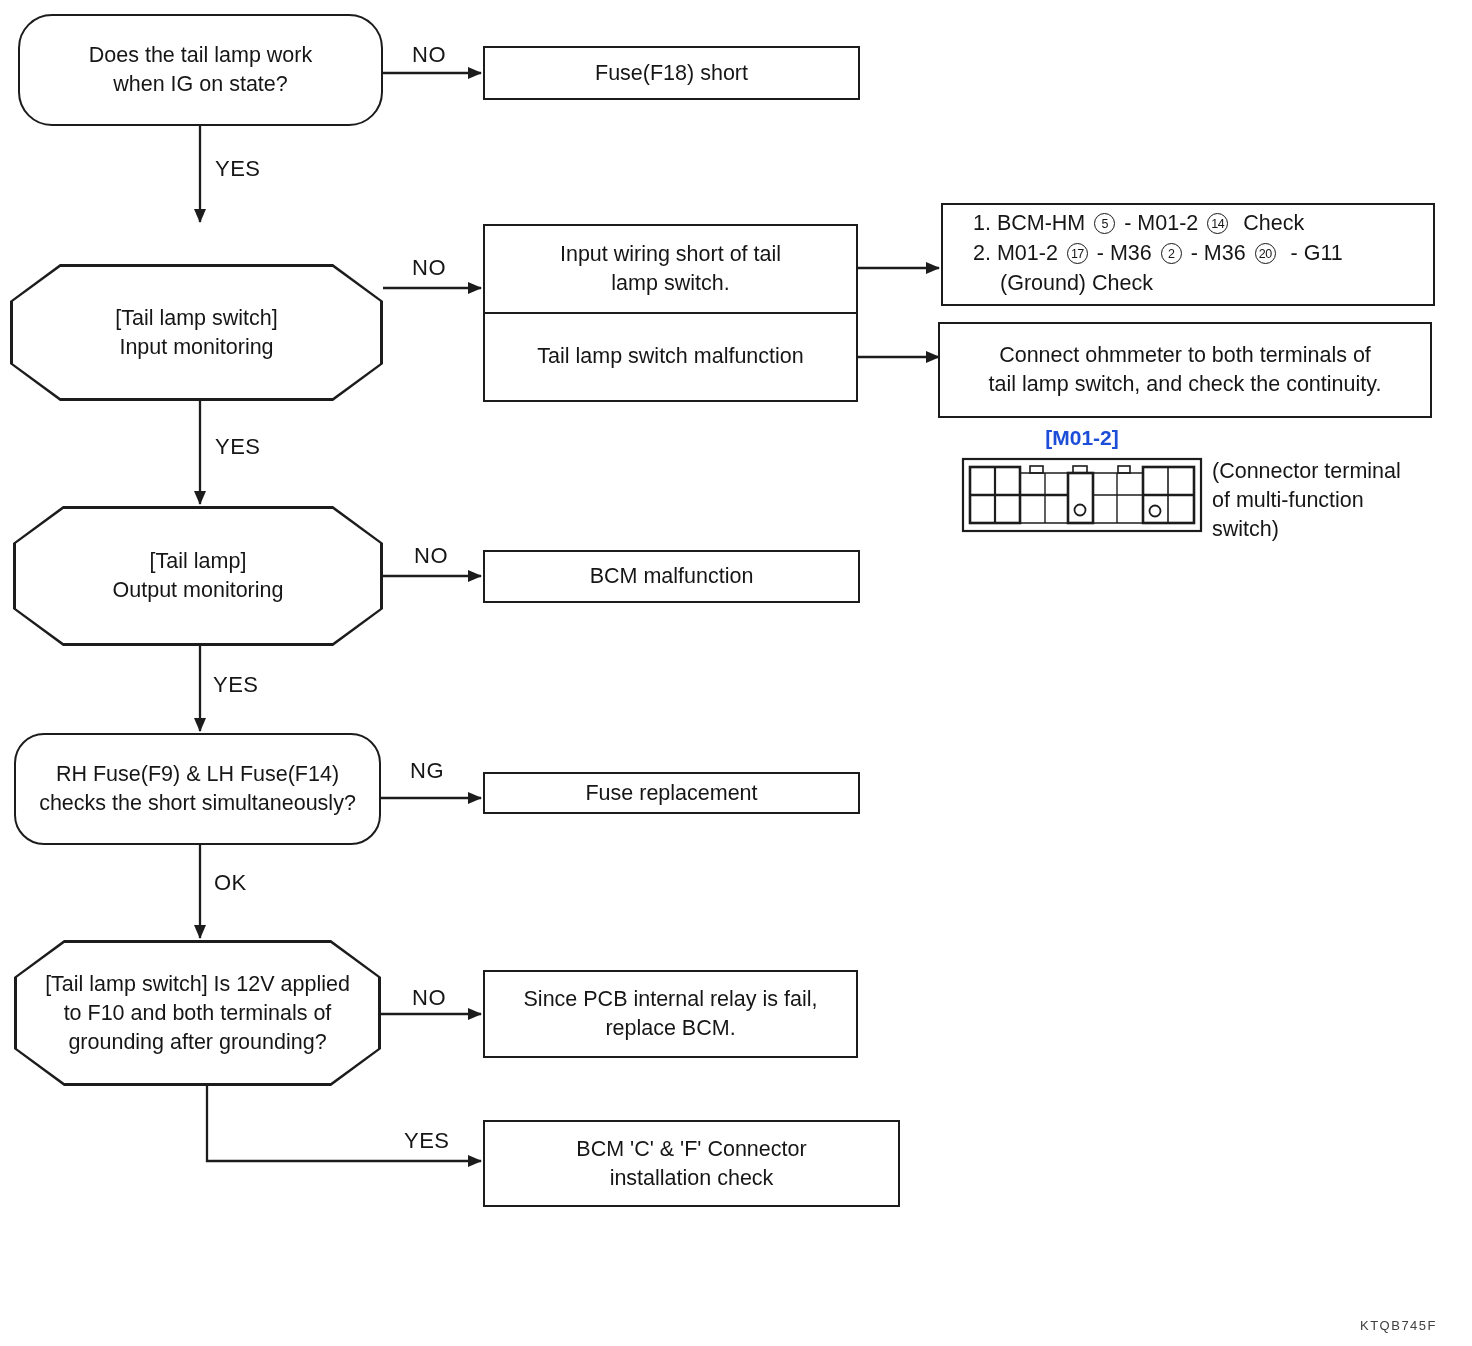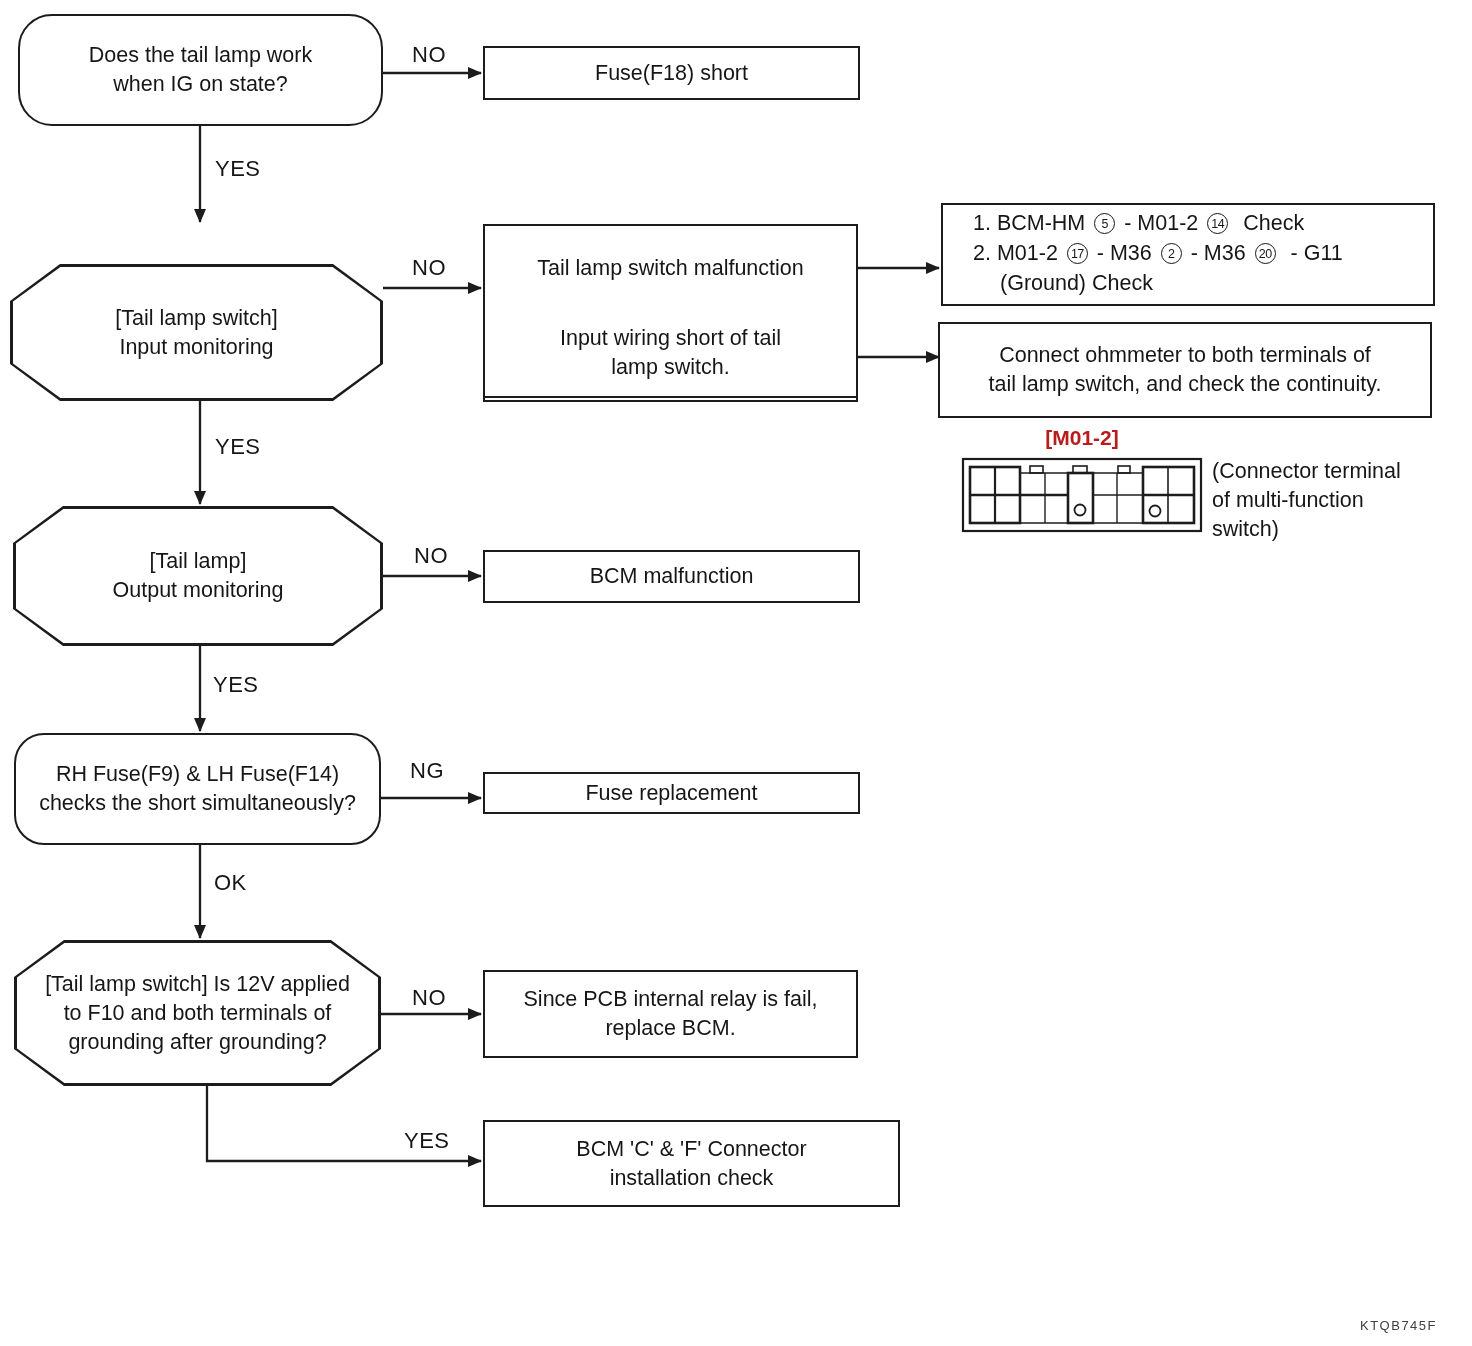--- a/index.html
+++ b/index.html
@@ -52,21 +52,21 @@
   .circled{
     display:inline-flex;align-items:center;justify-content:center;
     width:21px;height:21px;border:1.7px solid #161616;border-radius:50%;
     font-size:12.5px;letter-spacing:-0.5px;margin:0 3px;flex:0 0 auto;
     box-sizing:border-box;padding-top:1px;
   }
   .caption{
     position:absolute;font-size:21.5px;line-height:29px;white-space:pre-line;color:#161616;
   }
   .conn-label{
-    position:absolute;font-weight:700;font-size:21px;text-align:center;color:#b91c1c;
+    position:absolute;font-weight:700;font-size:21px;text-align:center;color:#1d4ed8;
   }
   .footer-code{
     position:absolute;font-size:13px;letter-spacing:1.5px;color:#404040;
   }
   svg.overlay{position:absolute;left:0;top:0;pointer-events:none;}
 </style>
 </head>
 <body>
 
 <div id="canvas">
@@ -130,26 +130,26 @@
   </div>
   <div class="edge-label" style="left:215px;top:156px;">YES</div>
 
   <div class="node octagon" style="left:10px;top:224px;width:373px;height:137px;margin-top:40px;">
     <span>[Tail lamp switch]
 Input monitoring</span>
   </div>
   <div class="edge-label" style="left:412px;top:255px;">NO</div>
 
   <div class="twocell" style="left:483px;top:224px;width:375px;height:178px;">
-    <div class="cell" style="height:84px;">
-      <span>Tail lamp switch malfunction</span>
-    </div>
     <div class="cell top" style="height:88px;">
       <span>Input wiring short of tail
 lamp switch.</span>
+    </div>
+    <div class="cell" style="height:84px;">
+      <span>Tail lamp switch malfunction</span>
     </div>
   </div>
 
   <div class="rich-box" style="left:941px;top:203px;width:494px;height:103px;">
       <div class="rich-line">
         <span class="rich-text">1. BCM-HM </span>
         <span class="circled">5</span>
         <span class="rich-text"> - M01-2 </span>
         <span class="circled">14</span>
         <span class="rich-text">  Check</span>

